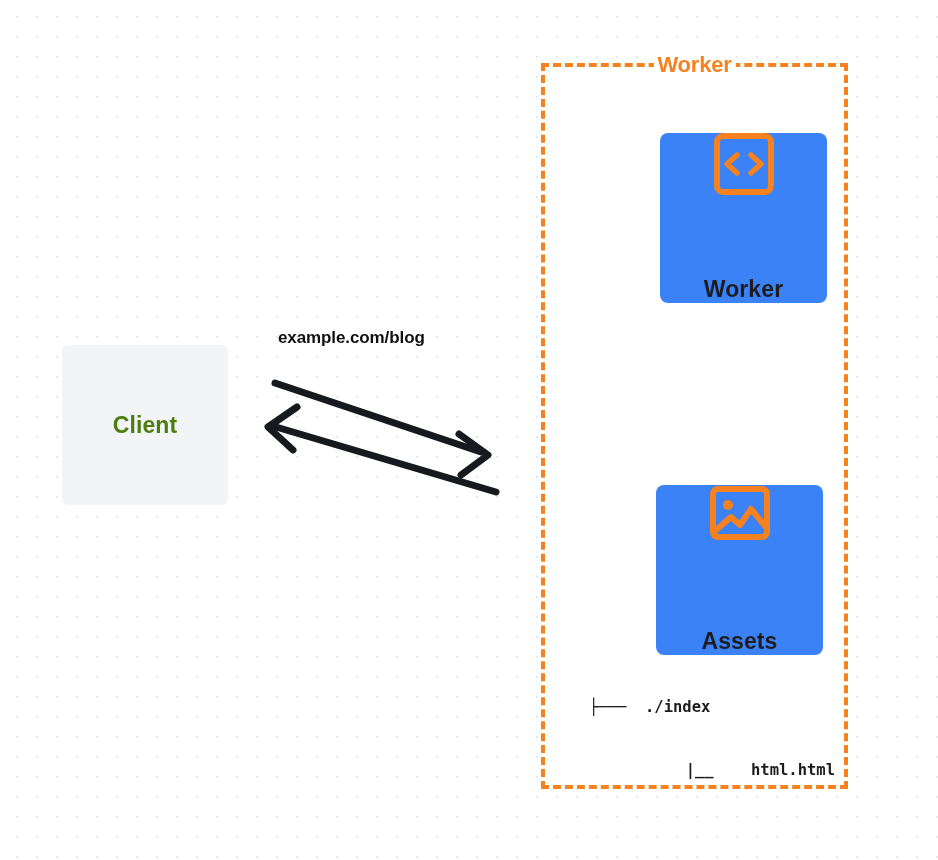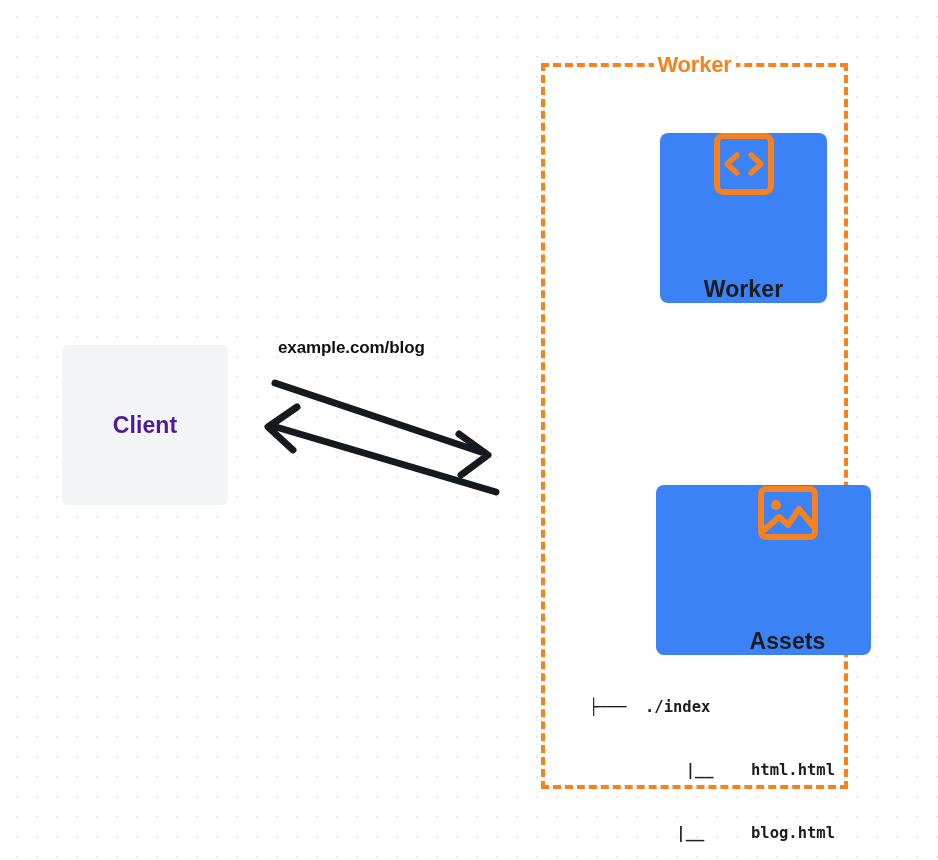--- a/index.html
+++ b/index.html
@@ -34,29 +34,29 @@
     height: 160px;
     background: #f3f4f6;
     border-radius: 6px;
     display: flex;
     align-items: center;
     justify-content: center;
   }
   #client-node .node-label {
     font-size: 23px;
     font-weight: bold;
-    color: #4c1d95;
+    color: #4d7c0f;
     letter-spacing: 0.1px;
   }
 
   
   #conn-label {
     position: absolute;
     left: 278px;
-    top: 338px;
+    top: 328px;
     font-size: 17px;
     font-weight: bold;
     color: #101012;
     white-space: nowrap;
     letter-spacing: -0.1px;
   }
 
   
   #arrows-svg {
     position: absolute;
@@ -107,21 +107,20 @@
     left: 72px;
     top: 66px;
     width: 167px;
     height: 170px;
   }
   #assets-box {
     left: 68px;
     top: 418px;
     width: 167px;
     height: 170px;
-    padding-left: 48px;
   }
   .service-icon {
     display: block;
     margin-bottom: 16px;
   }
   .service-label {
     font-size: 23px;
     font-weight: bold;
     color: #1d1d1f;
     letter-spacing: 0.1px;
@@ -186,19 +185,18 @@
         <rect x="4" y="4" width="54" height="48" rx="5" ry="5" fill="none" stroke="#f6821f" stroke-width="6"></rect>
         <circle cx="19" cy="20" r="5" fill="#f6821f"></circle>
         <polyline points="7,45 22,32 31,40 42,24 57,42" fill="none" stroke="#f6821f" stroke-width="6" stroke-linecap="round" stroke-linejoin="round"></polyline>
       </svg>
       <span class="service-label">Assets</span>
     </div>
 
     <div id="file-tree">
       <span class="tree-row root">├───  ./index</span>
       <span class="tree-row">|__    html.html</span>
-      <span class="tree-row">|__     blog.html</span>
       
     </div>
 
   </div>
 
 </div>
 
 </body></html>

